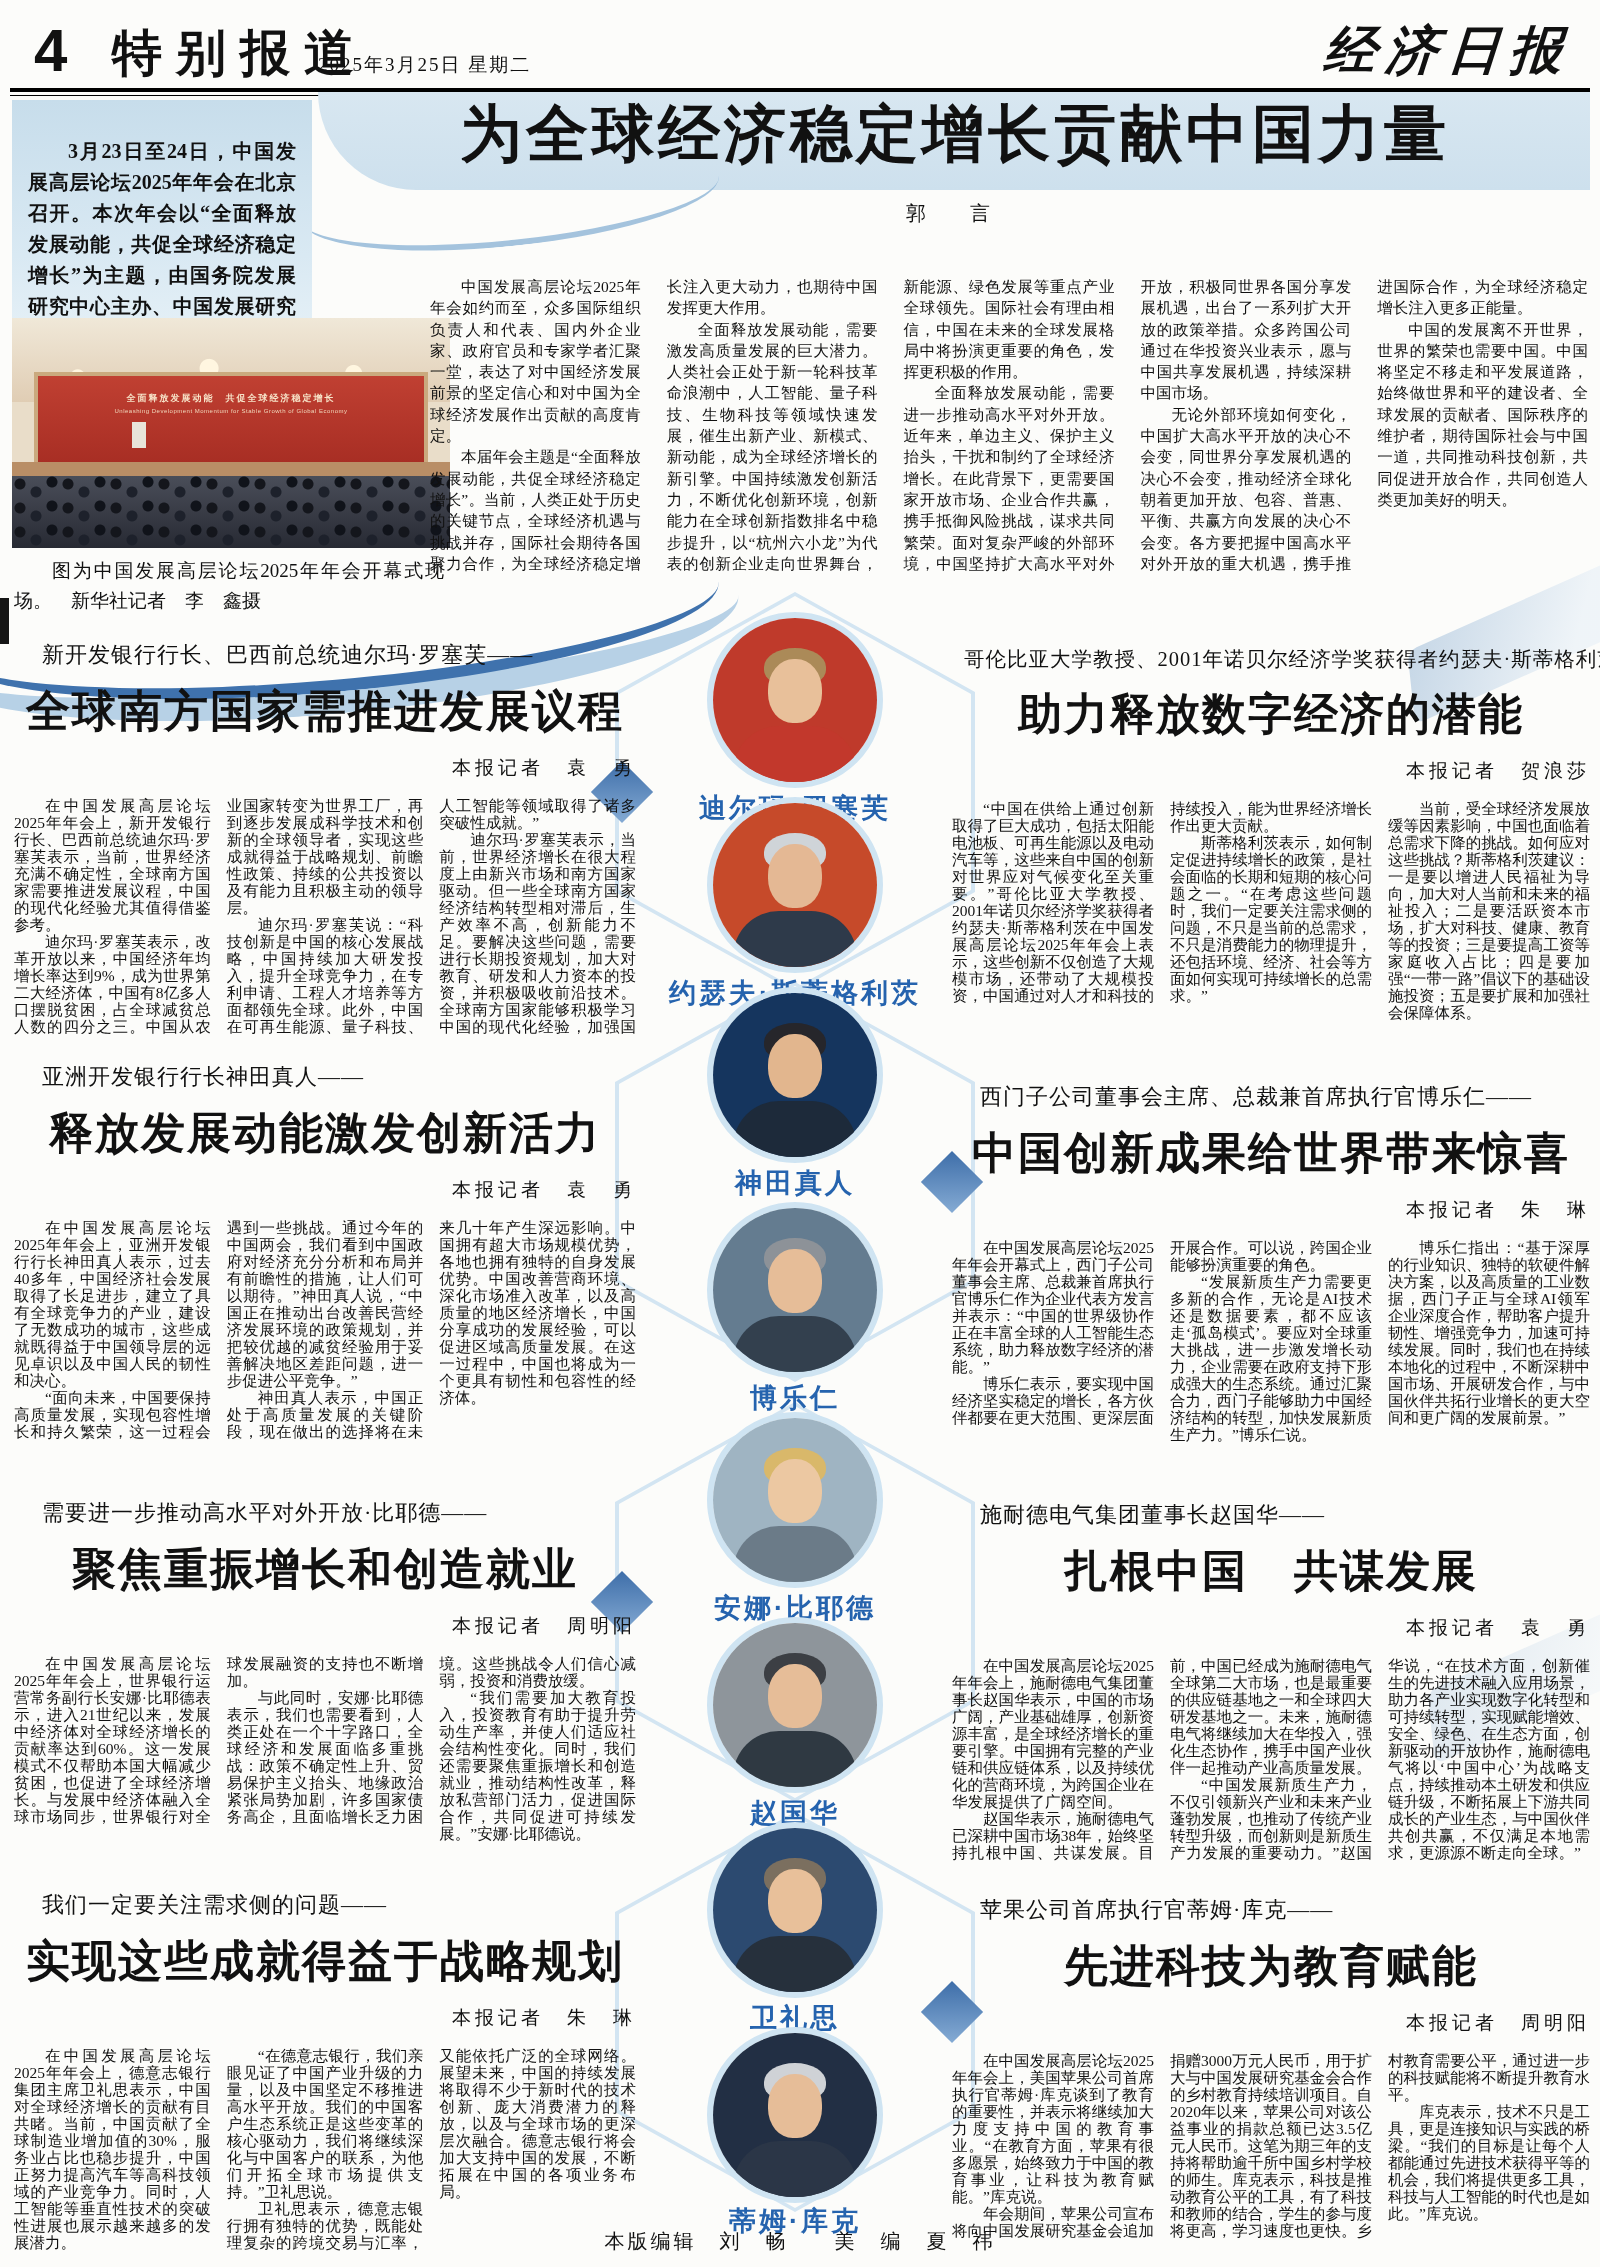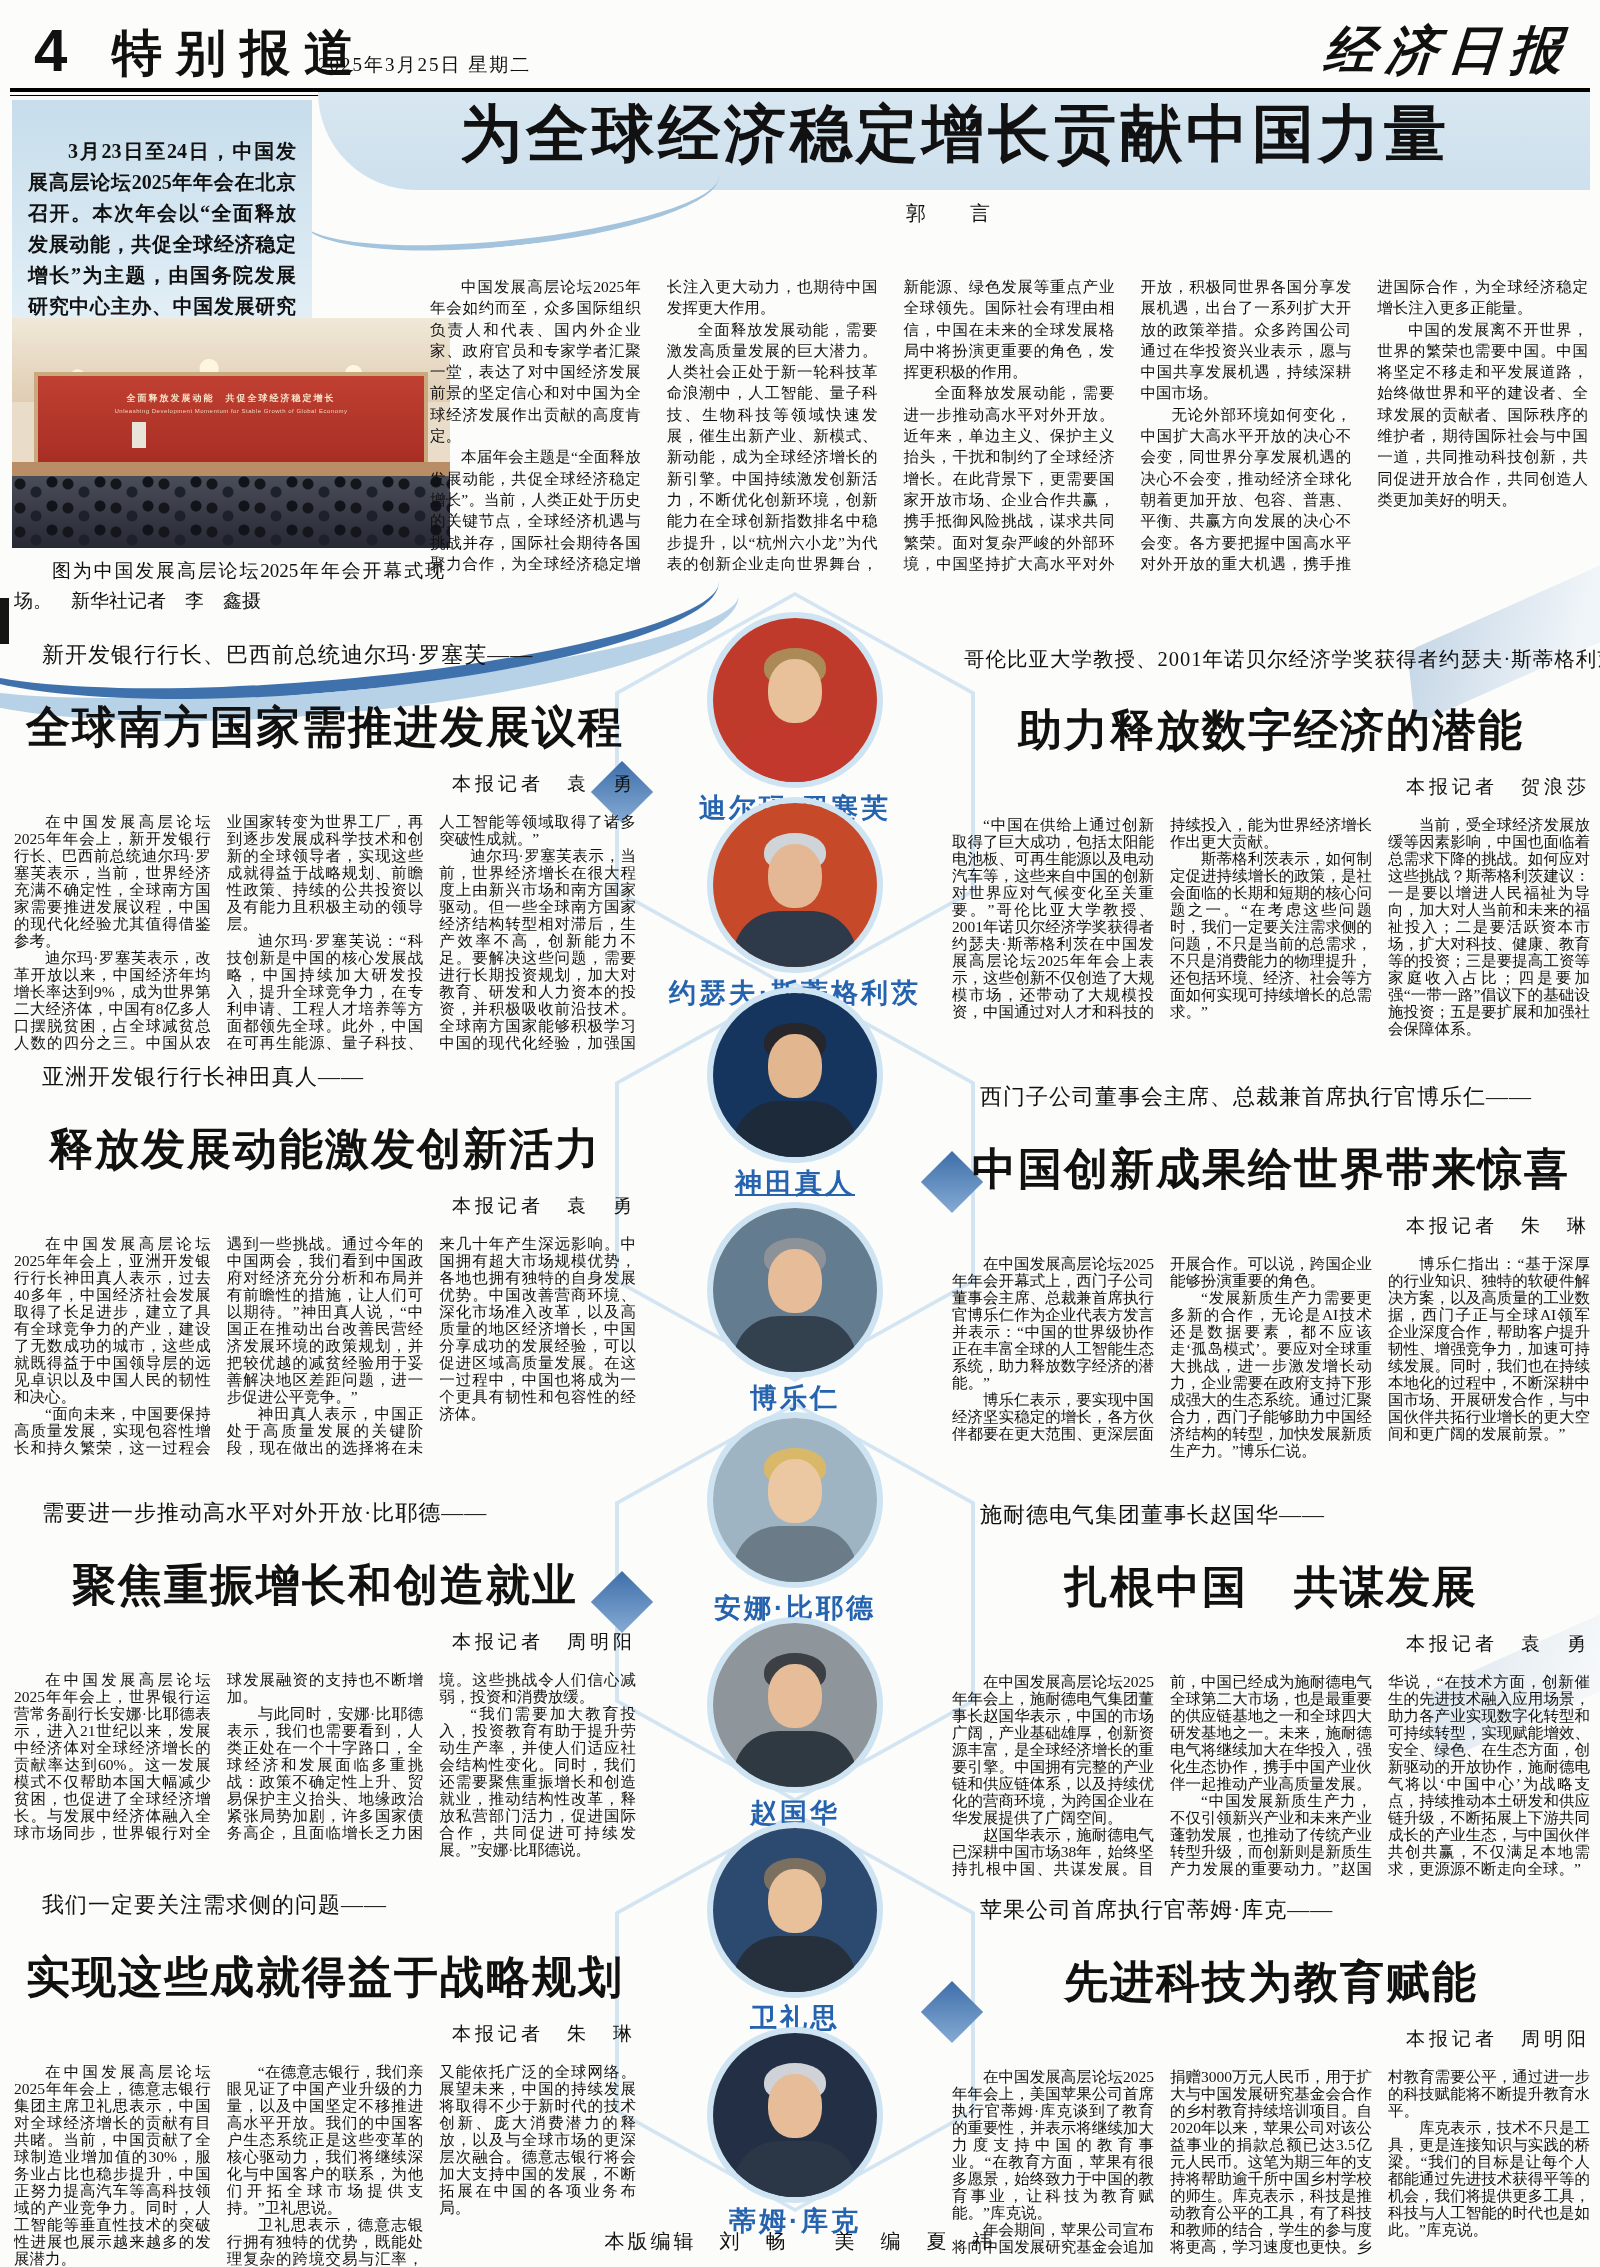--- a/index.html
+++ b/index.html
@@ -85,21 +85,21 @@
      background:var(--skin,#e6bd98);border-radius:48% 48% 46% 46%;}
   .person .torso{position:absolute;left:50%;bottom:-8px;width:124px;height:64px;margin-left:-62px;
      background:var(--suit,#222);border-radius:46px 46px 0 0;}
   .pname{left:645px;width:300px;text-align:center;font:700 27px "Liberation Sans",sans-serif;
      color:#2563ae;letter-spacing:3px;white-space:nowrap;}
 
   
   .article{box-sizing:border-box;}
   .article .kicker{font-size:22px;padding-left:28px;letter-spacing:1px;white-space:nowrap;}
   .article .kicker.k-long{font-size:20.5px;padding-left:12px;}
-  .article .headline{margin-top:28px;text-align:center;font:900 44px "Liberation Serif",serif;
+  .article .headline{margin-top:12px;text-align:center;font:900 44px "Liberation Serif",serif;
      letter-spacing:2px;white-space:nowrap;}
   .article .byline{margin-top:14px;text-align:right;font-size:19px;letter-spacing:4px;}
   .article .body{margin-top:16px;overflow:hidden;column-count:3;column-gap:16px;
      font-size:15.5px;line-height:17px;text-align:justify;}
   .article .body p{margin:0;text-indent:2em;}
   .aL{left:14px;width:622px;}
   .aR{left:952px;width:638px;}
 
   .footer-editors{left:580px;top:2228px;width:440px;text-align:center;font-size:20px;
      letter-spacing:3px;}
@@ -188,21 +188,21 @@
       <div class="head"></div>
       <div class="torso"></div>
     </div>
   <div class="abs pname" style="top:975px;">约瑟夫·斯蒂格利茨</div>
   <div class="abs person" style="top: 987px; --bg: #15355e; --hair: #26262b; --suit: #1d2a3a; --skin: #e2b68e;">
       <div class="ph-bg"></div>
       <div class="hair"></div>
       <div class="head"></div>
       <div class="torso"></div>
     </div>
-  <div class="abs pname" style="top:1165px;text-decoration:underline;">神田真人</div>
+  <div class="abs pname" style="top:1165px;">神田真人</div>
   <div class="abs person" style="top: 1202px; --bg: #647c90; --hair: #8d9298; --suit: #33404e; --skin: #e6bd98;">
       <div class="ph-bg"></div>
       <div class="hair"></div>
       <div class="head"></div>
       <div class="torso"></div>
     </div>
   <div class="abs pname" style="top:1380px;">博乐仁</div>
   <div class="abs person" style="top: 1412px; --bg: #9fb4c2; --hair: #d9b86a; --suit: #6b7b88; --skin: #ecc8a2;">
       <div class="ph-bg"></div>
       <div class="hair"></div>

